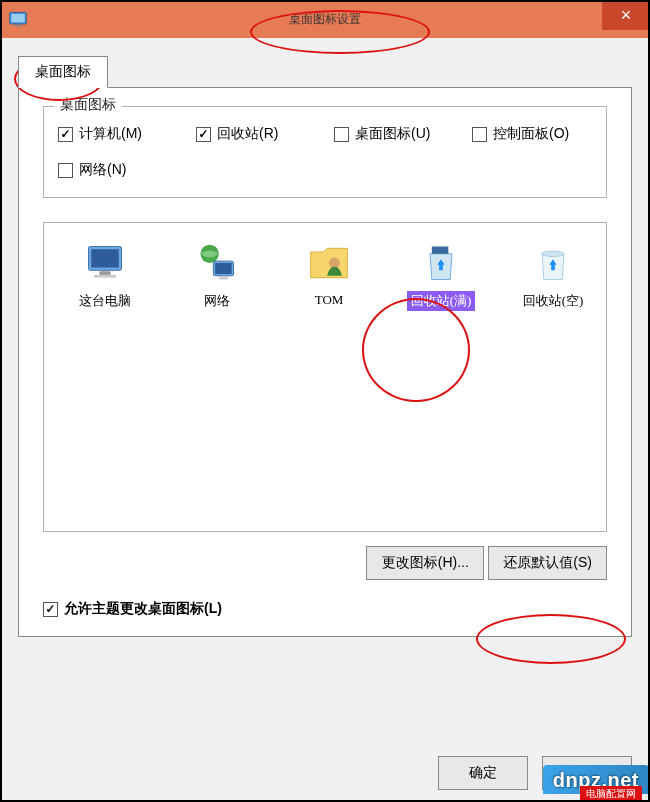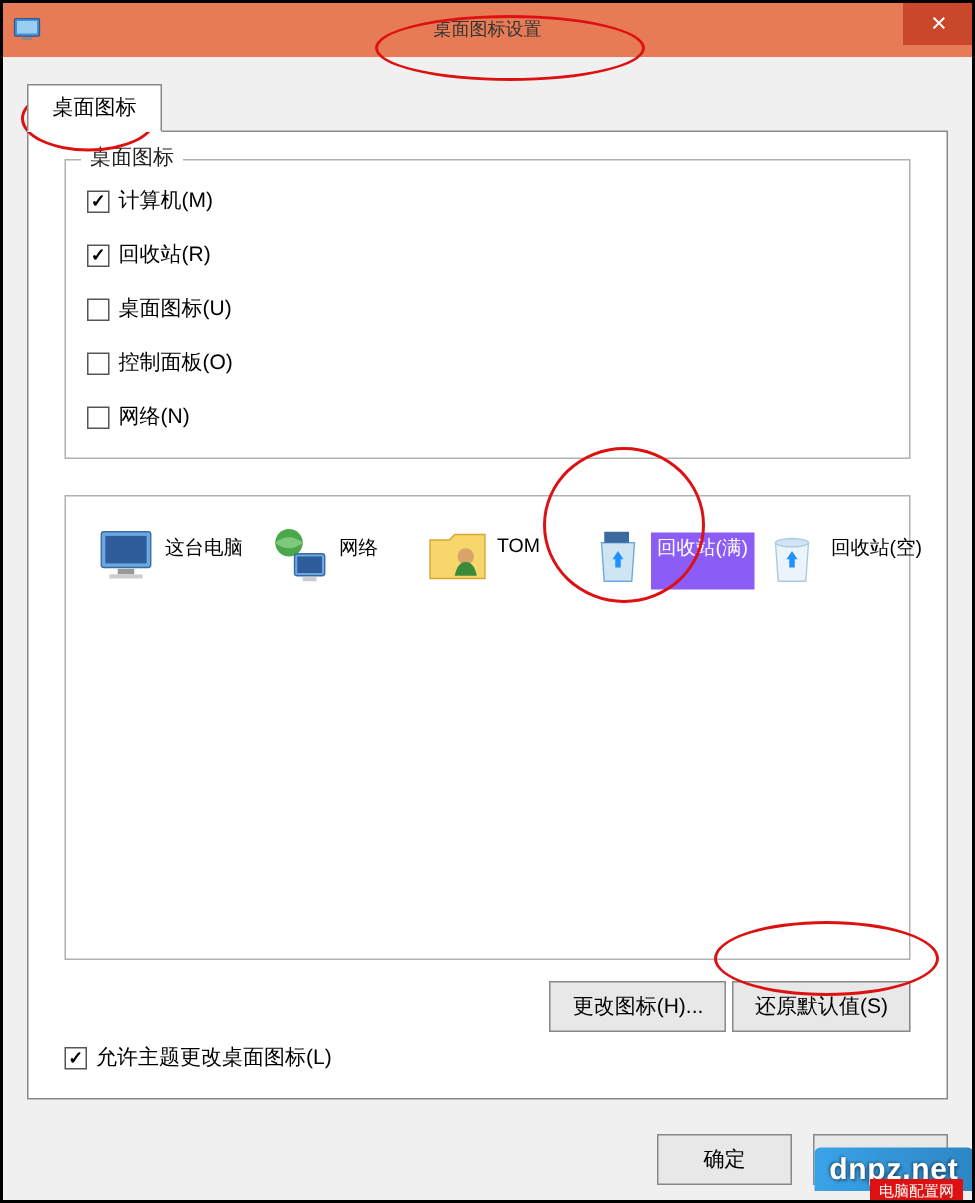--- a/index.html
+++ b/index.html
@@ -80,21 +80,21 @@
       position: absolute;
       top: -11px;
       left: 10px;
       background: #fff;
       padding: 0 6px;
       font-size: 14px;
       color: #222;
     }
     .checkbox-grid {
       display: grid;
-      grid-template-columns: 1fr;
+      grid-template-columns: 1fr 1fr 1fr 1fr;
       row-gap: 18px;
       column-gap: 18px;
     }
     .checkbox-row {
       display: flex;
       align-items: center;
       gap: 6px;
       font-size: 14px;
     }
     .checkbox {
@@ -120,23 +120,26 @@
       position: relative;
     }
     .icon-row {
       display: flex;
       gap: 26px;
       justify-content: flex-start;
       padding-left: 8px;
     }
     .icon-item {
       display: flex;
+      flex-direction: column;
+      align-items: center;
       width: 90px;
       cursor: pointer;
       padding: 4px 0;
+      font-family: Liberation Serif, serif;
     }
     .icon-graphic {
       width: 44px;
       height: 44px;
       display: flex;
       align-items: center;
       justify-content: center;
     }
     .icon-label {
       font-size: 13px;
@@ -157,25 +160,26 @@
     .win-button {
       border: 1px solid #888;
       background: #e8e8e8;
       padding: 7px 14px;
       font-size: 14px;
       cursor: pointer;
       min-width: 118px;
       text-align: center;
     }
     .allow-theme-row {
-      margin-top: 8px;
+      margin-top: 20px;
       display: flex;
       align-items: center;
       gap: 6px;
       font-size: 14px;
+      font-weight: bold;
     }
     .bottom-buttons {
       position: absolute;
       bottom: 12px;
       right: 18px;
       display: flex;
       gap: 14px;
     }
     .ann-ellipse {
       position: absolute;

